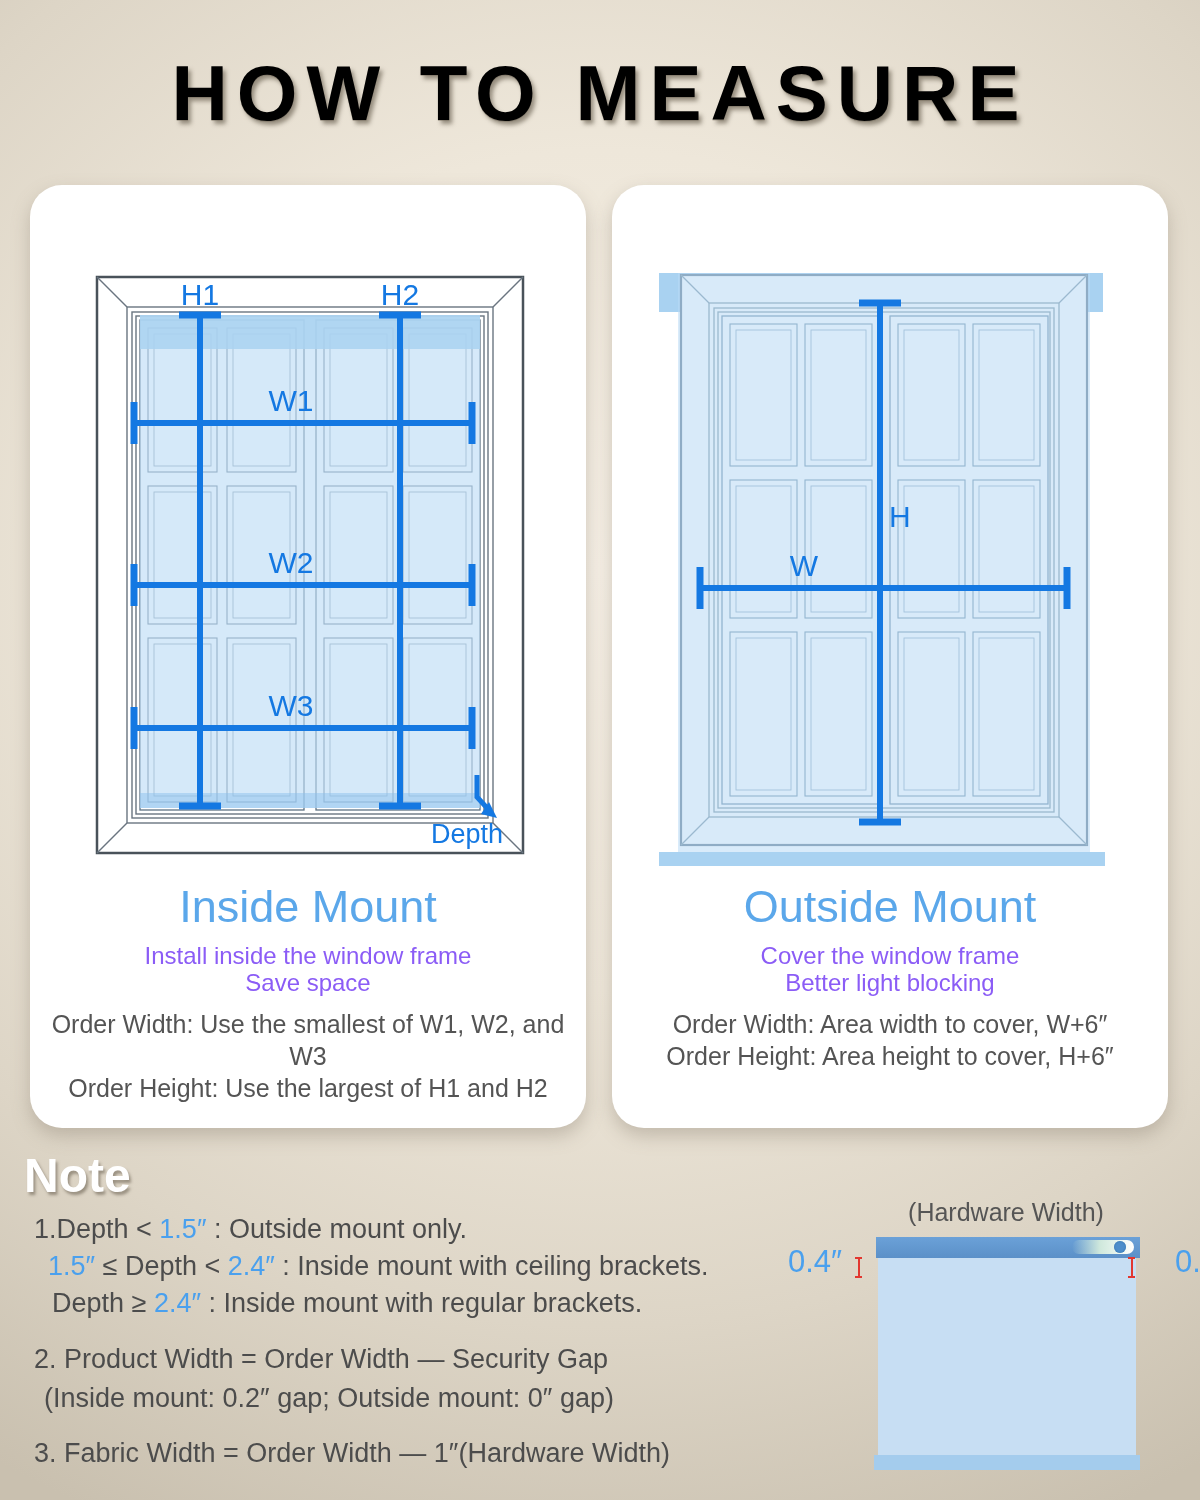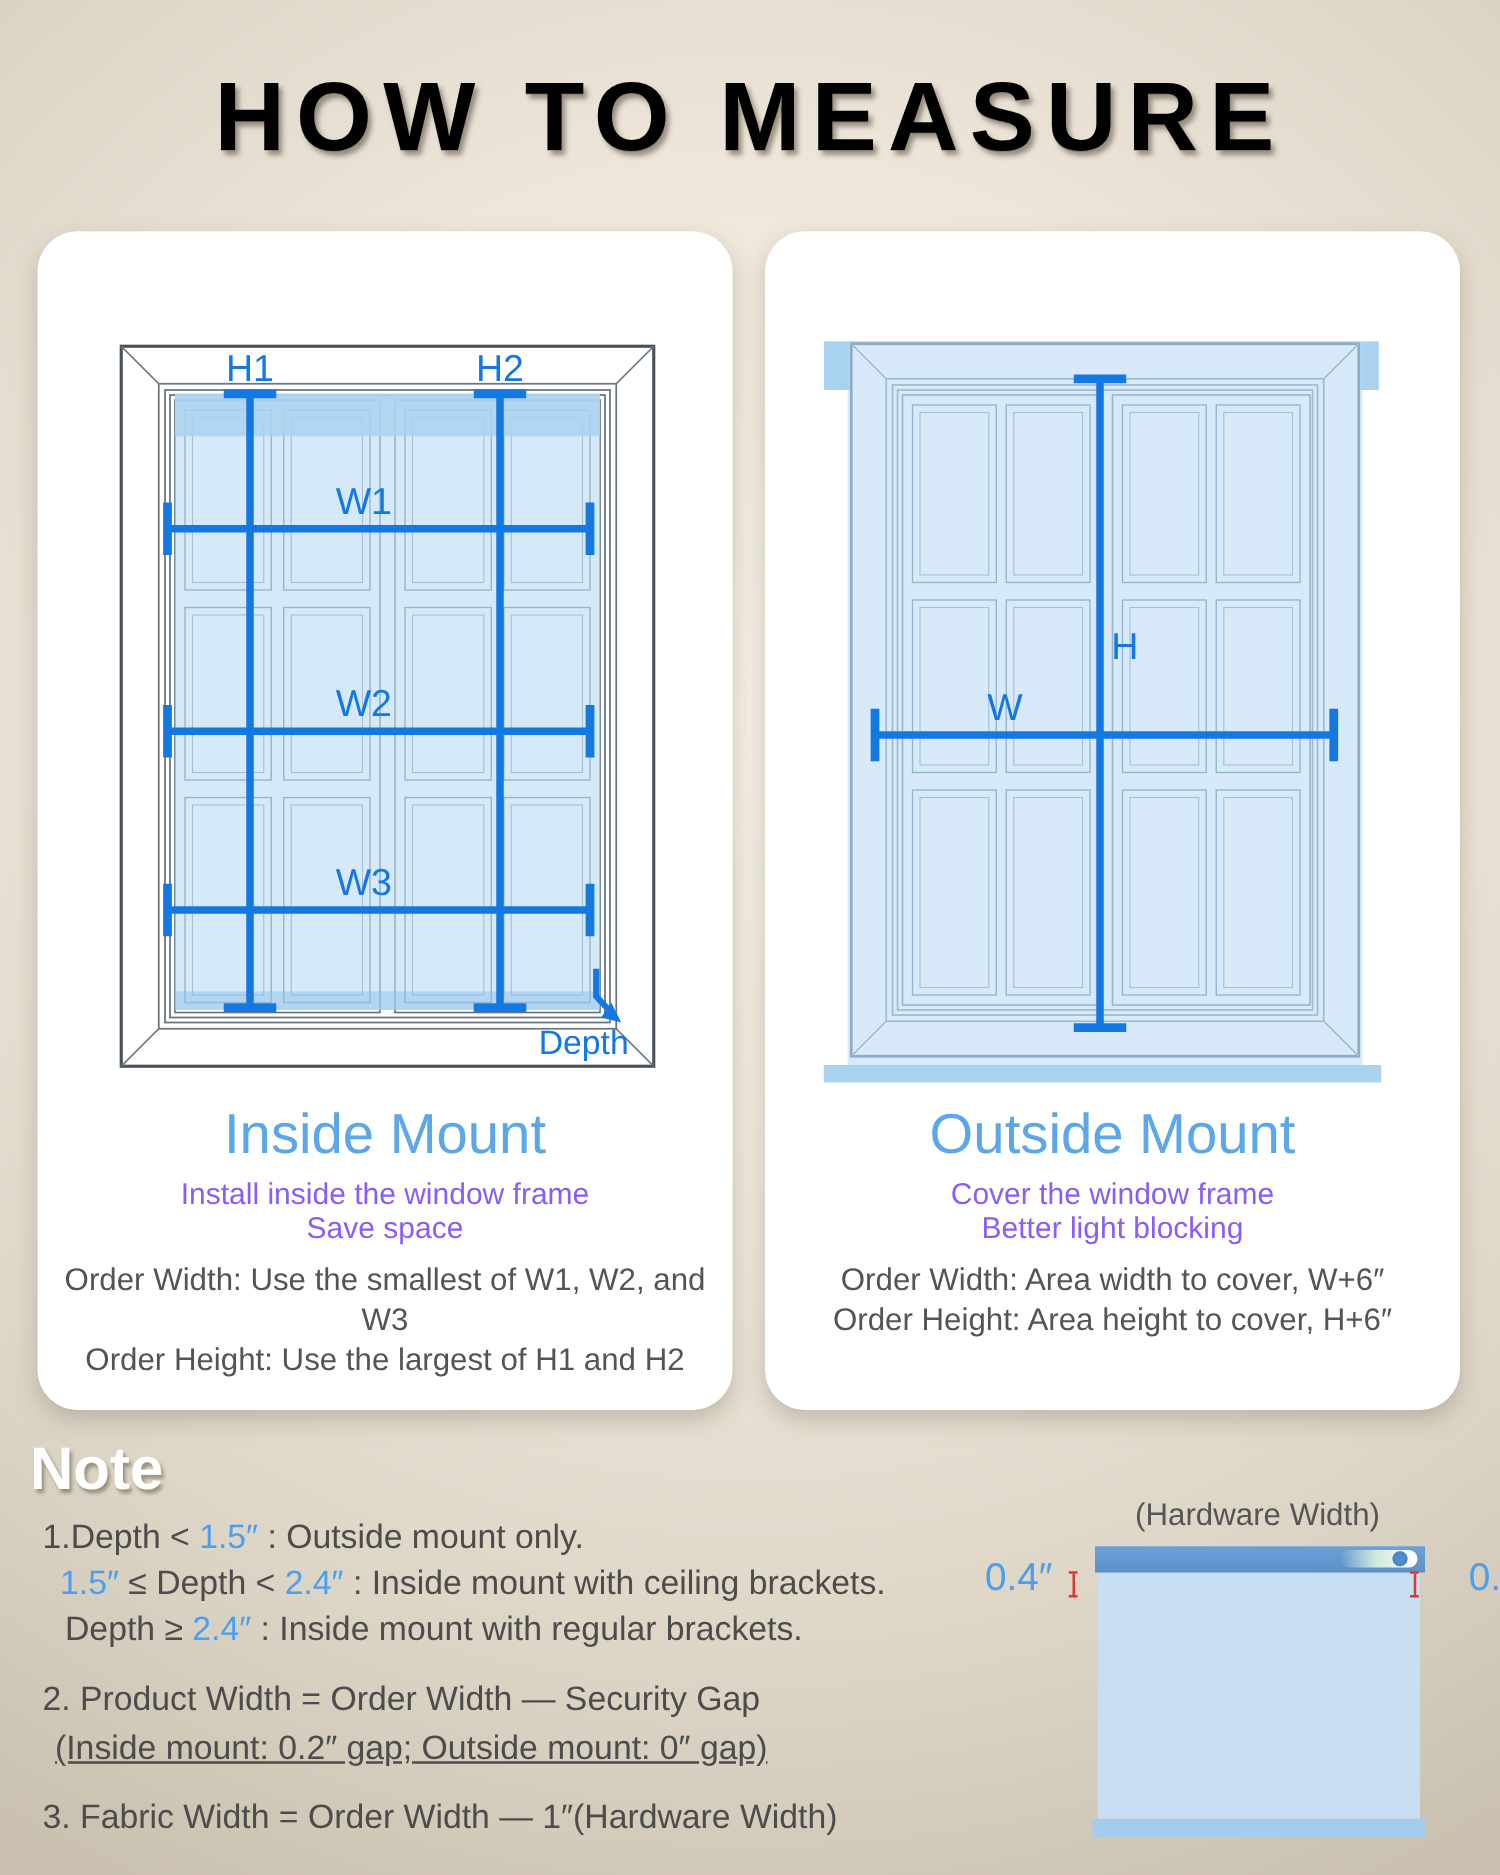--- a/index.html
+++ b/index.html
@@ -61,21 +61,21 @@
   }
   .note-block{position:absolute;left:34px;margin:0;color:#4c4c4c;}
   .note-block p{margin:0;}
   .nb1{top:1214px;font-size:27px;}
   .nb1 p{height:37px;}
   .nb2{top:1344px;font-size:27px;}
   .nb2 p{height:39px;}
   .nb3{top:1438px;font-size:27px;}
   .ind1{padding-left:14px;}
   .ind2{padding-left:18px;}
-  .ind3{padding-left:10px;text-decoration:underline;}
+  .ind3{padding-left:10px;}
   .val{color:var(--value-blue,#4aa0ee);}
   
   .hw-caption{position:absolute;left:856px;top:1198px;width:300px;text-align:center;
     font-size:25px;color:#555555;}
   .hw-header{position:absolute;left:876px;top:1237px;width:264px;height:21px;
     background:linear-gradient(180deg,var(--cassette-blue,#6ba1d8) 0%,#5b90c8 100%);}
   .hw-chain{position:absolute;left:1072px;top:1240px;width:62px;height:14px;border-radius:7px;
     background:linear-gradient(90deg,rgba(190,225,205,0) 0%,#cfe8dc 45%,#eef8f2 80%,#ffffff 100%);}
   .hw-chain-dot{position:absolute;left:1114px;top:1241px;width:12px;height:12px;border-radius:50%;
     background:#4d8ecb;box-shadow:inset 0 0 2px #2f6ea8;}

